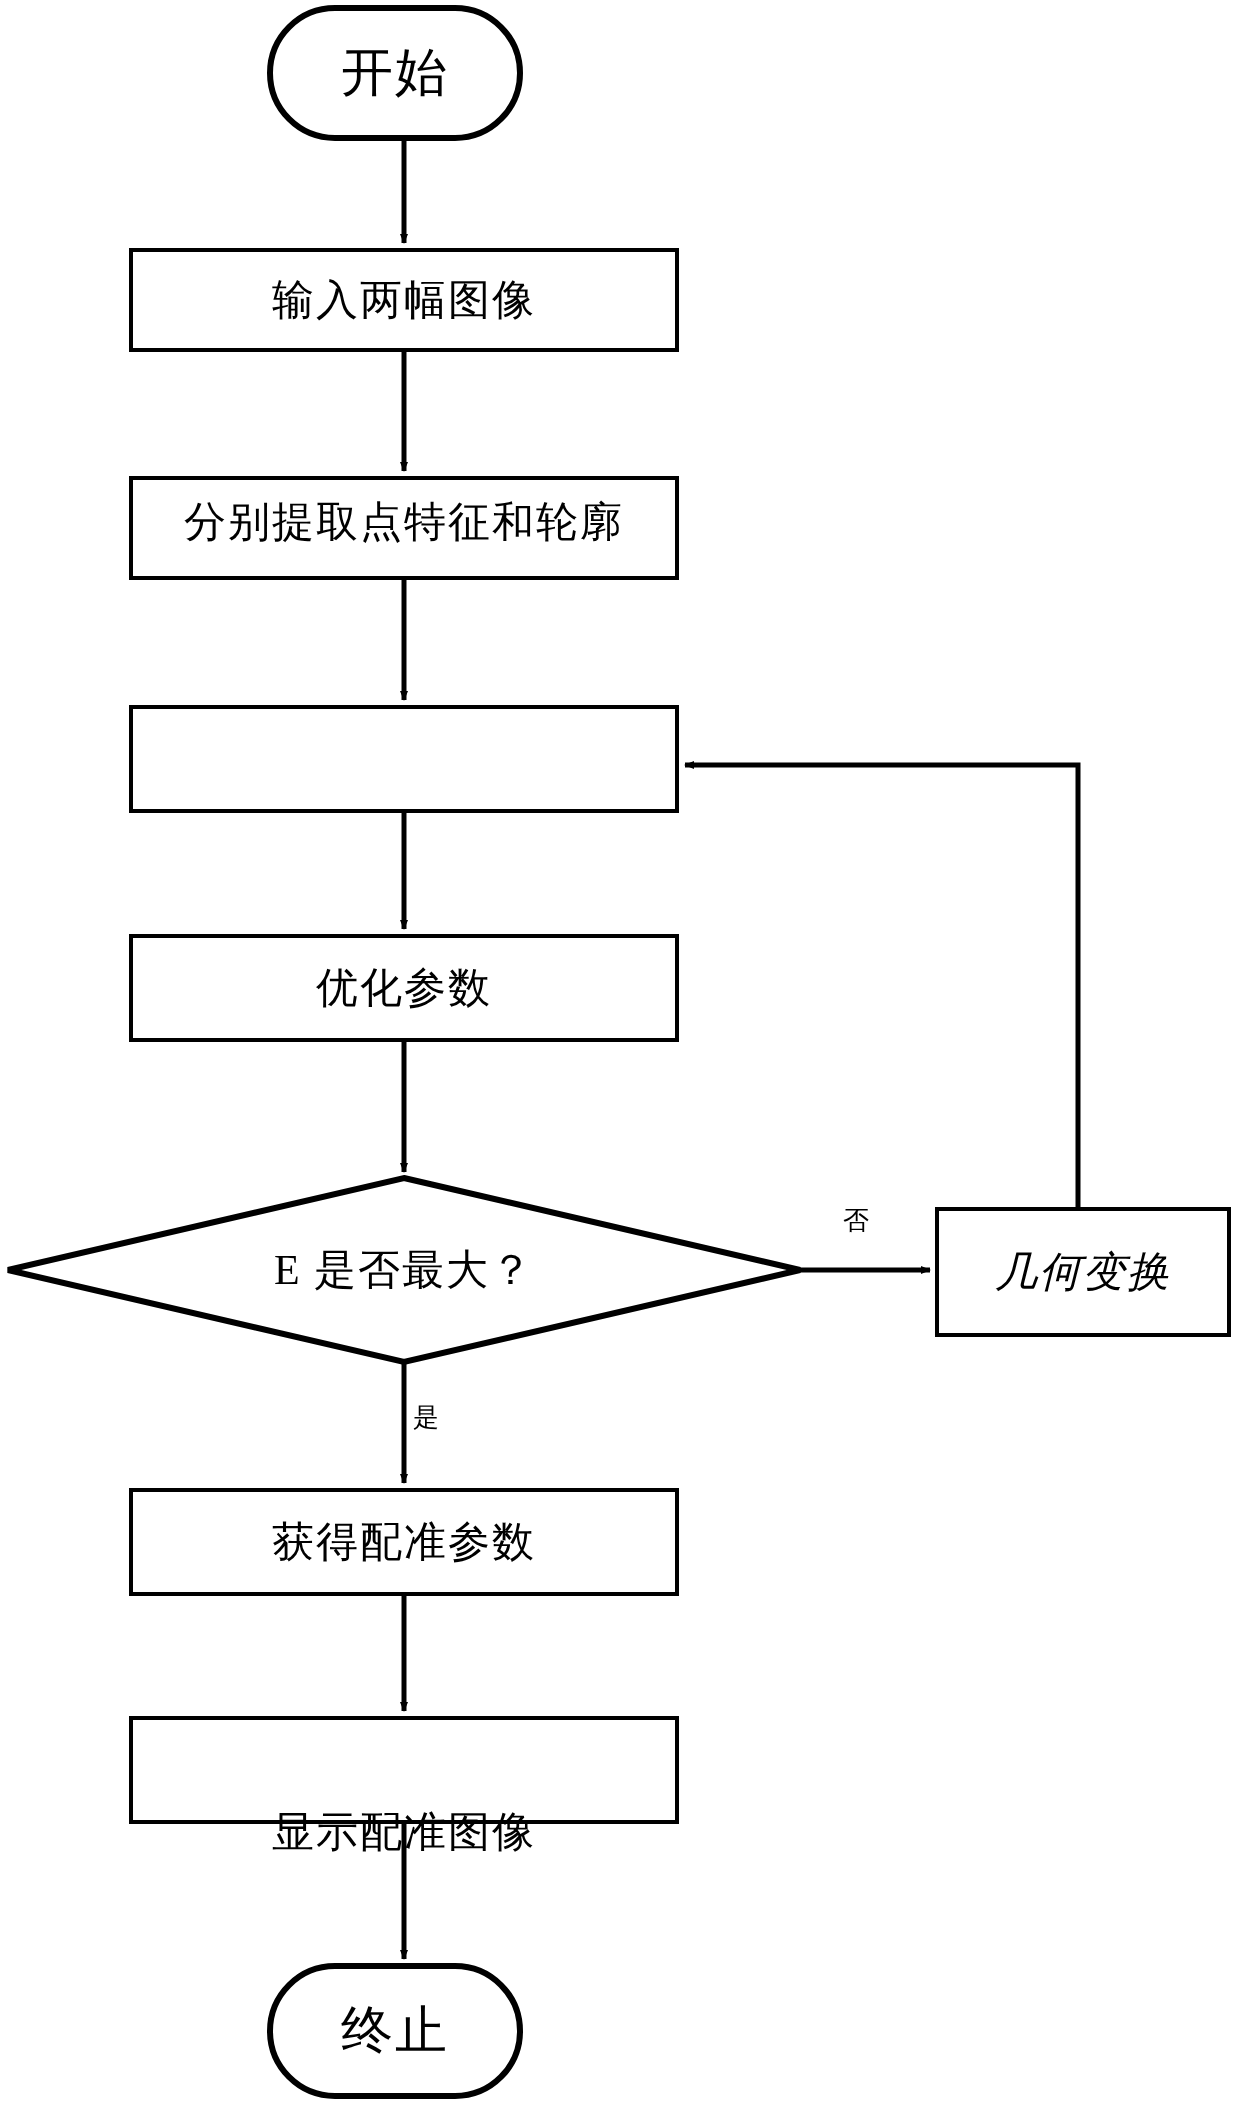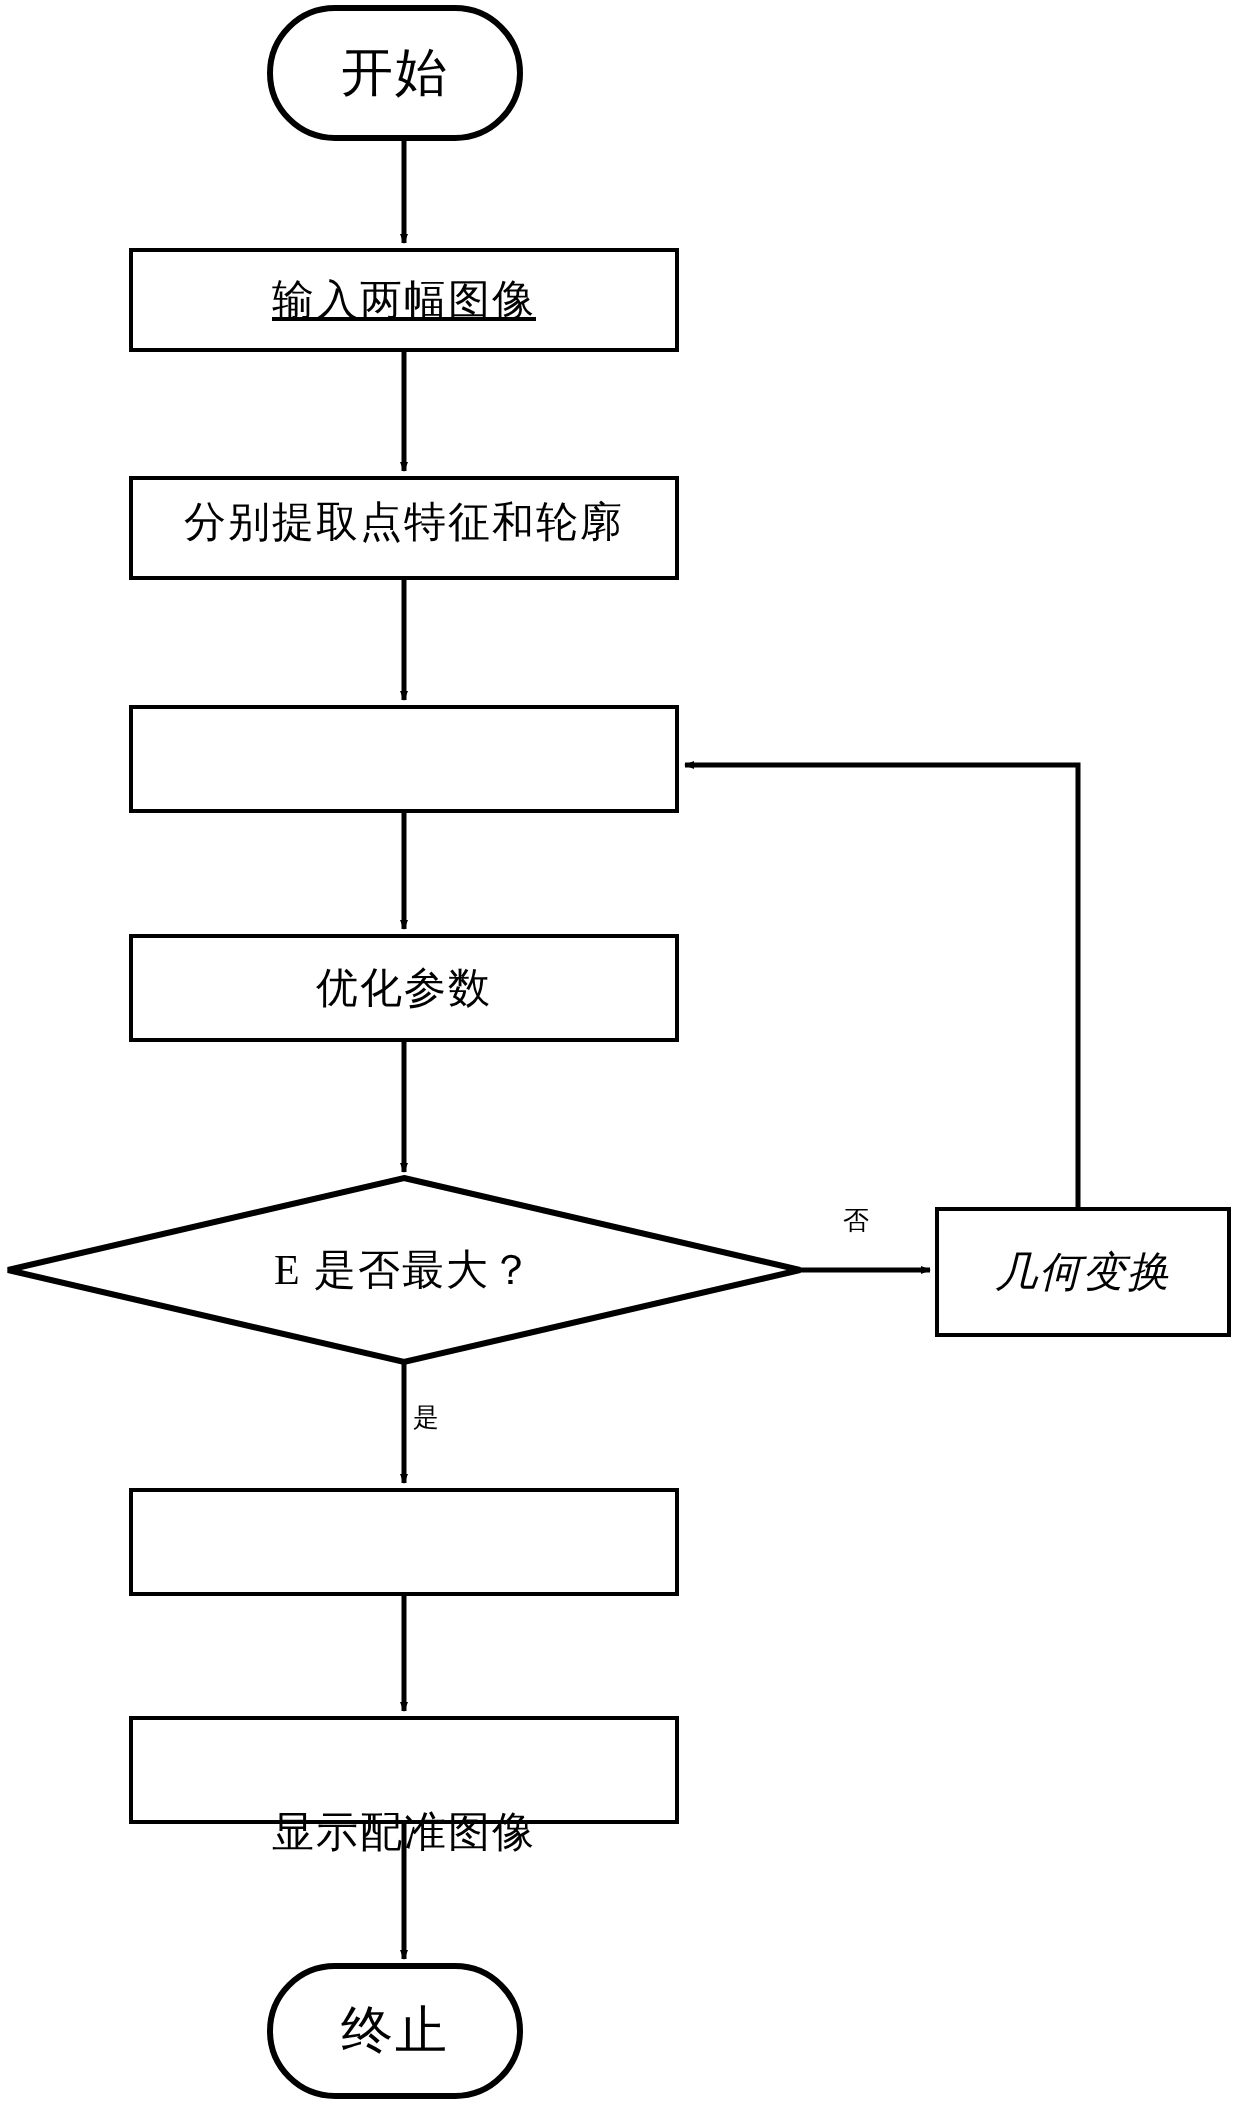--- a/index.html
+++ b/index.html
@@ -98,31 +98,32 @@
 
     <line x1="404" y1="1362" x2="404" y2="1483" stroke="#000000" stroke-width="5" marker-end="url(#arrowhead)"></line>
 
     <line x1="404" y1="1594" x2="404" y2="1711" stroke="#000000" stroke-width="5" marker-end="url(#arrowhead)"></line>
 
     <line x1="404" y1="1822" x2="404" y2="1959" stroke="#000000" stroke-width="5" marker-end="url(#arrowhead)"></line>
   </svg>
 
   <div class="node-label terminal-label" style="left:270px; top:8px; width:250px; height:130px;">开始</div>
 
-  <div class="node-label process-label" style="left:131px; top:250px; width:546px; height:100px;text-decoration:underline;">输入两幅图像</div>
+  <div class="node-label process-label" style="left:131px; top:250px; width:546px; height:100px;">输入两幅图像</div>
 
   <div class="node-label process-label" style="left:131px; top:472px; width:546px; height:100px;">分别提取点特征和轮廓</div>
 
 
   <div class="node-label process-label" style="left:131px; top:936px; width:546px; height:104px;">优化参数</div>
 
   <div class="node-label decision-label" style="left:154px; top:1222px; width:500px; height:96px;">E 是否最大？</div>
 
   <div class="node-label process-label" style="left:937px; top:1209px; width:292px; height:126px;font-style:italic;">几何变换</div>
 
+  <div class="node-label process-label" style="left:131px; top:1490px; width:546px; height:104px;">获得配准参数</div>
 
   <div class="node-label process-label" style="left:131px; top:1780px; width:546px; height:104px;">显示配准图像</div>
 
   <div class="node-label terminal-label" style="left:270px; top:1966px; width:250px; height:130px;">终止</div>
 
   <div class="edge-label" style="left:843px; top:1203px;">否</div>
 
   <div class="edge-label" style="left:413px; top:1400px;">是</div>
 
   <div class="hit" style="left:270px; top:8px; width:250px; height:130px;"></div>

